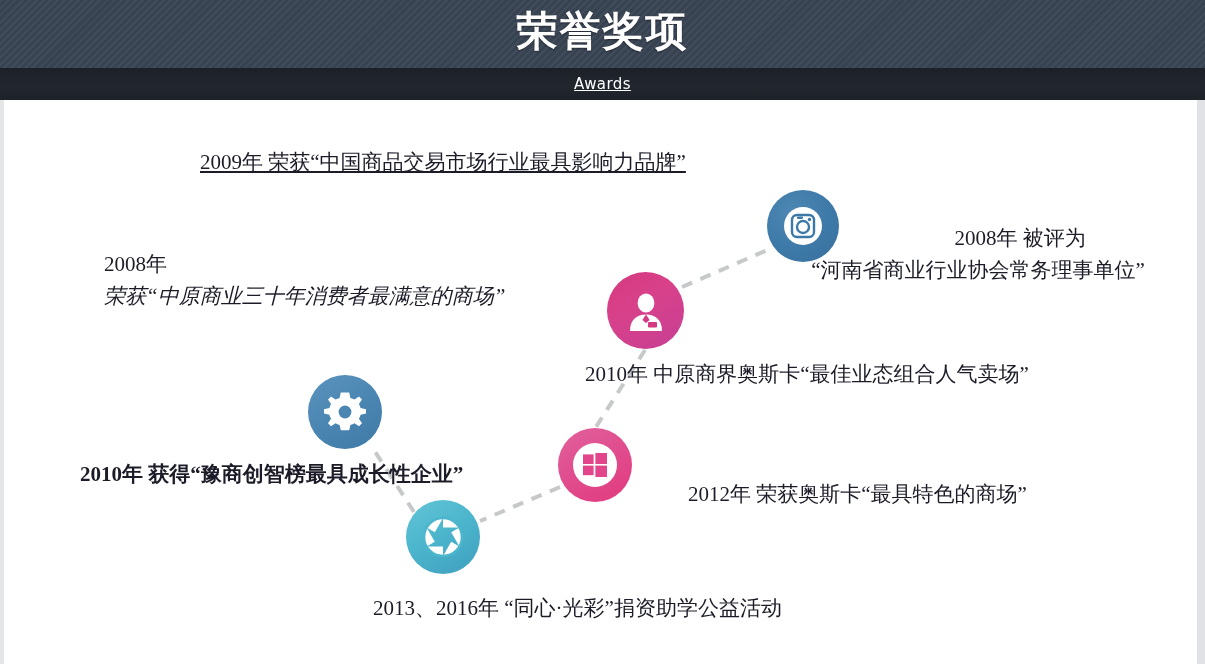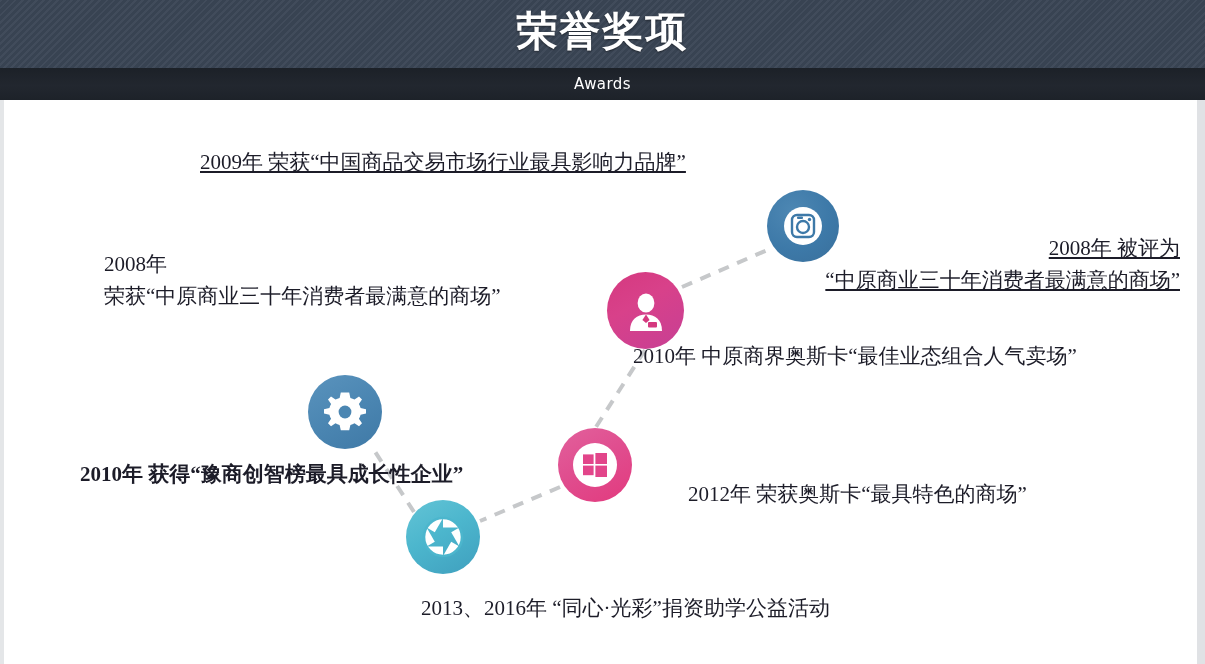--- a/index.html
+++ b/index.html
@@ -69,20 +69,21 @@
     left: 0;
     top: 0;
     width: 1205px;
     height: 32px;
     line-height: 32px;
     text-align: center;
     color: #ffffff;
     font-family: "DejaVu Sans", "Liberation Sans", sans-serif;
     font-size: 15px;
     letter-spacing: 0.4px;
+    text-decoration: underline;
   }
 
   
   .canvas {
     position: absolute;
     left: 0;
     top: 100px;
     width: 1205px;
     height: 564px;
     background: #ffffff;
@@ -151,28 +152,28 @@
     position: absolute;
     color: #1c1c28;
     font-family: "Liberation Serif", "DejaVu Serif", serif;
     font-size: 21px;
     line-height: 32px;
     white-space: nowrap;
   }
   .cap.two-line { white-space: normal; }
 
   #cap-2009 { left: 200px; top: 146px; text-decoration: underline; }
-  #cap-2008b { left: 860px; top: 232px; width: 320px; text-align: right; text-decoration: underline; }
+  #cap-2008b { left: 860px; top: 222px; width: 320px; text-align: center; }
   #cap-2008b .l2 { display: block; margin-left: -84px; width: 404px; }
   #cap-2008a { left: 104px; top: 248px; width: 468px; text-align: left; }
-  #cap-2008a .l2 { display: block; width: 468px; }
-  #cap-2010b { left: 585px; top: 340px; margin-left: 48px; }
+  #cap-2008a .l2 { display: block; width: 468px; font-style: italic; }
+  #cap-2010b { left: 585px; top: 358px; }
   #cap-2010a { left: 80px; top: 458px; font-weight: bold; }
   #cap-2012  { left: 672px; top: 478px; margin-left: 16px; }
-  #cap-2013  { left: 373px; top: 592px; margin-left: 48px; }
+  #cap-2013  { left: 373px; top: 592px; }
 </style>
 </head>
 <body>
 
 <div id="slide">
 
   <div class="header">
     <div class="header-title">荣誉奖项</div>
   </div>
   <div class="subheader">
@@ -248,21 +249,21 @@
         </g>
         <circle cx="22" cy="22" r="19" fill="none" stroke="#4cb6cd" stroke-width="2.6"></circle>
       </svg>
     </span>
   </div>
 
   <div class="cap" id="cap-2009">2009年  荣获“中国商品交易市场行业最具影响力品牌”</div>
 
   <div class="cap two-line" id="cap-2008b">
     <span>2008年  被评为</span>
-    <span class="l2">“中原商业三十年消费者最满意的商场”</span>
+    <span class="l2">“河南省商业行业协会常务理事单位”</span>
   </div>
 
   <div class="cap two-line" id="cap-2008a">
     <span>2008年</span>
     <span class="l2">荣获“中原商业三十年消费者最满意的商场”</span>
   </div>
 
   <div class="cap" id="cap-2010b">2010年  中原商界奥斯卡“最佳业态组合人气卖场”</div>
 
   <div class="cap" id="cap-2010a">2010年  获得“豫商创智榜最具成长性企业”</div>

